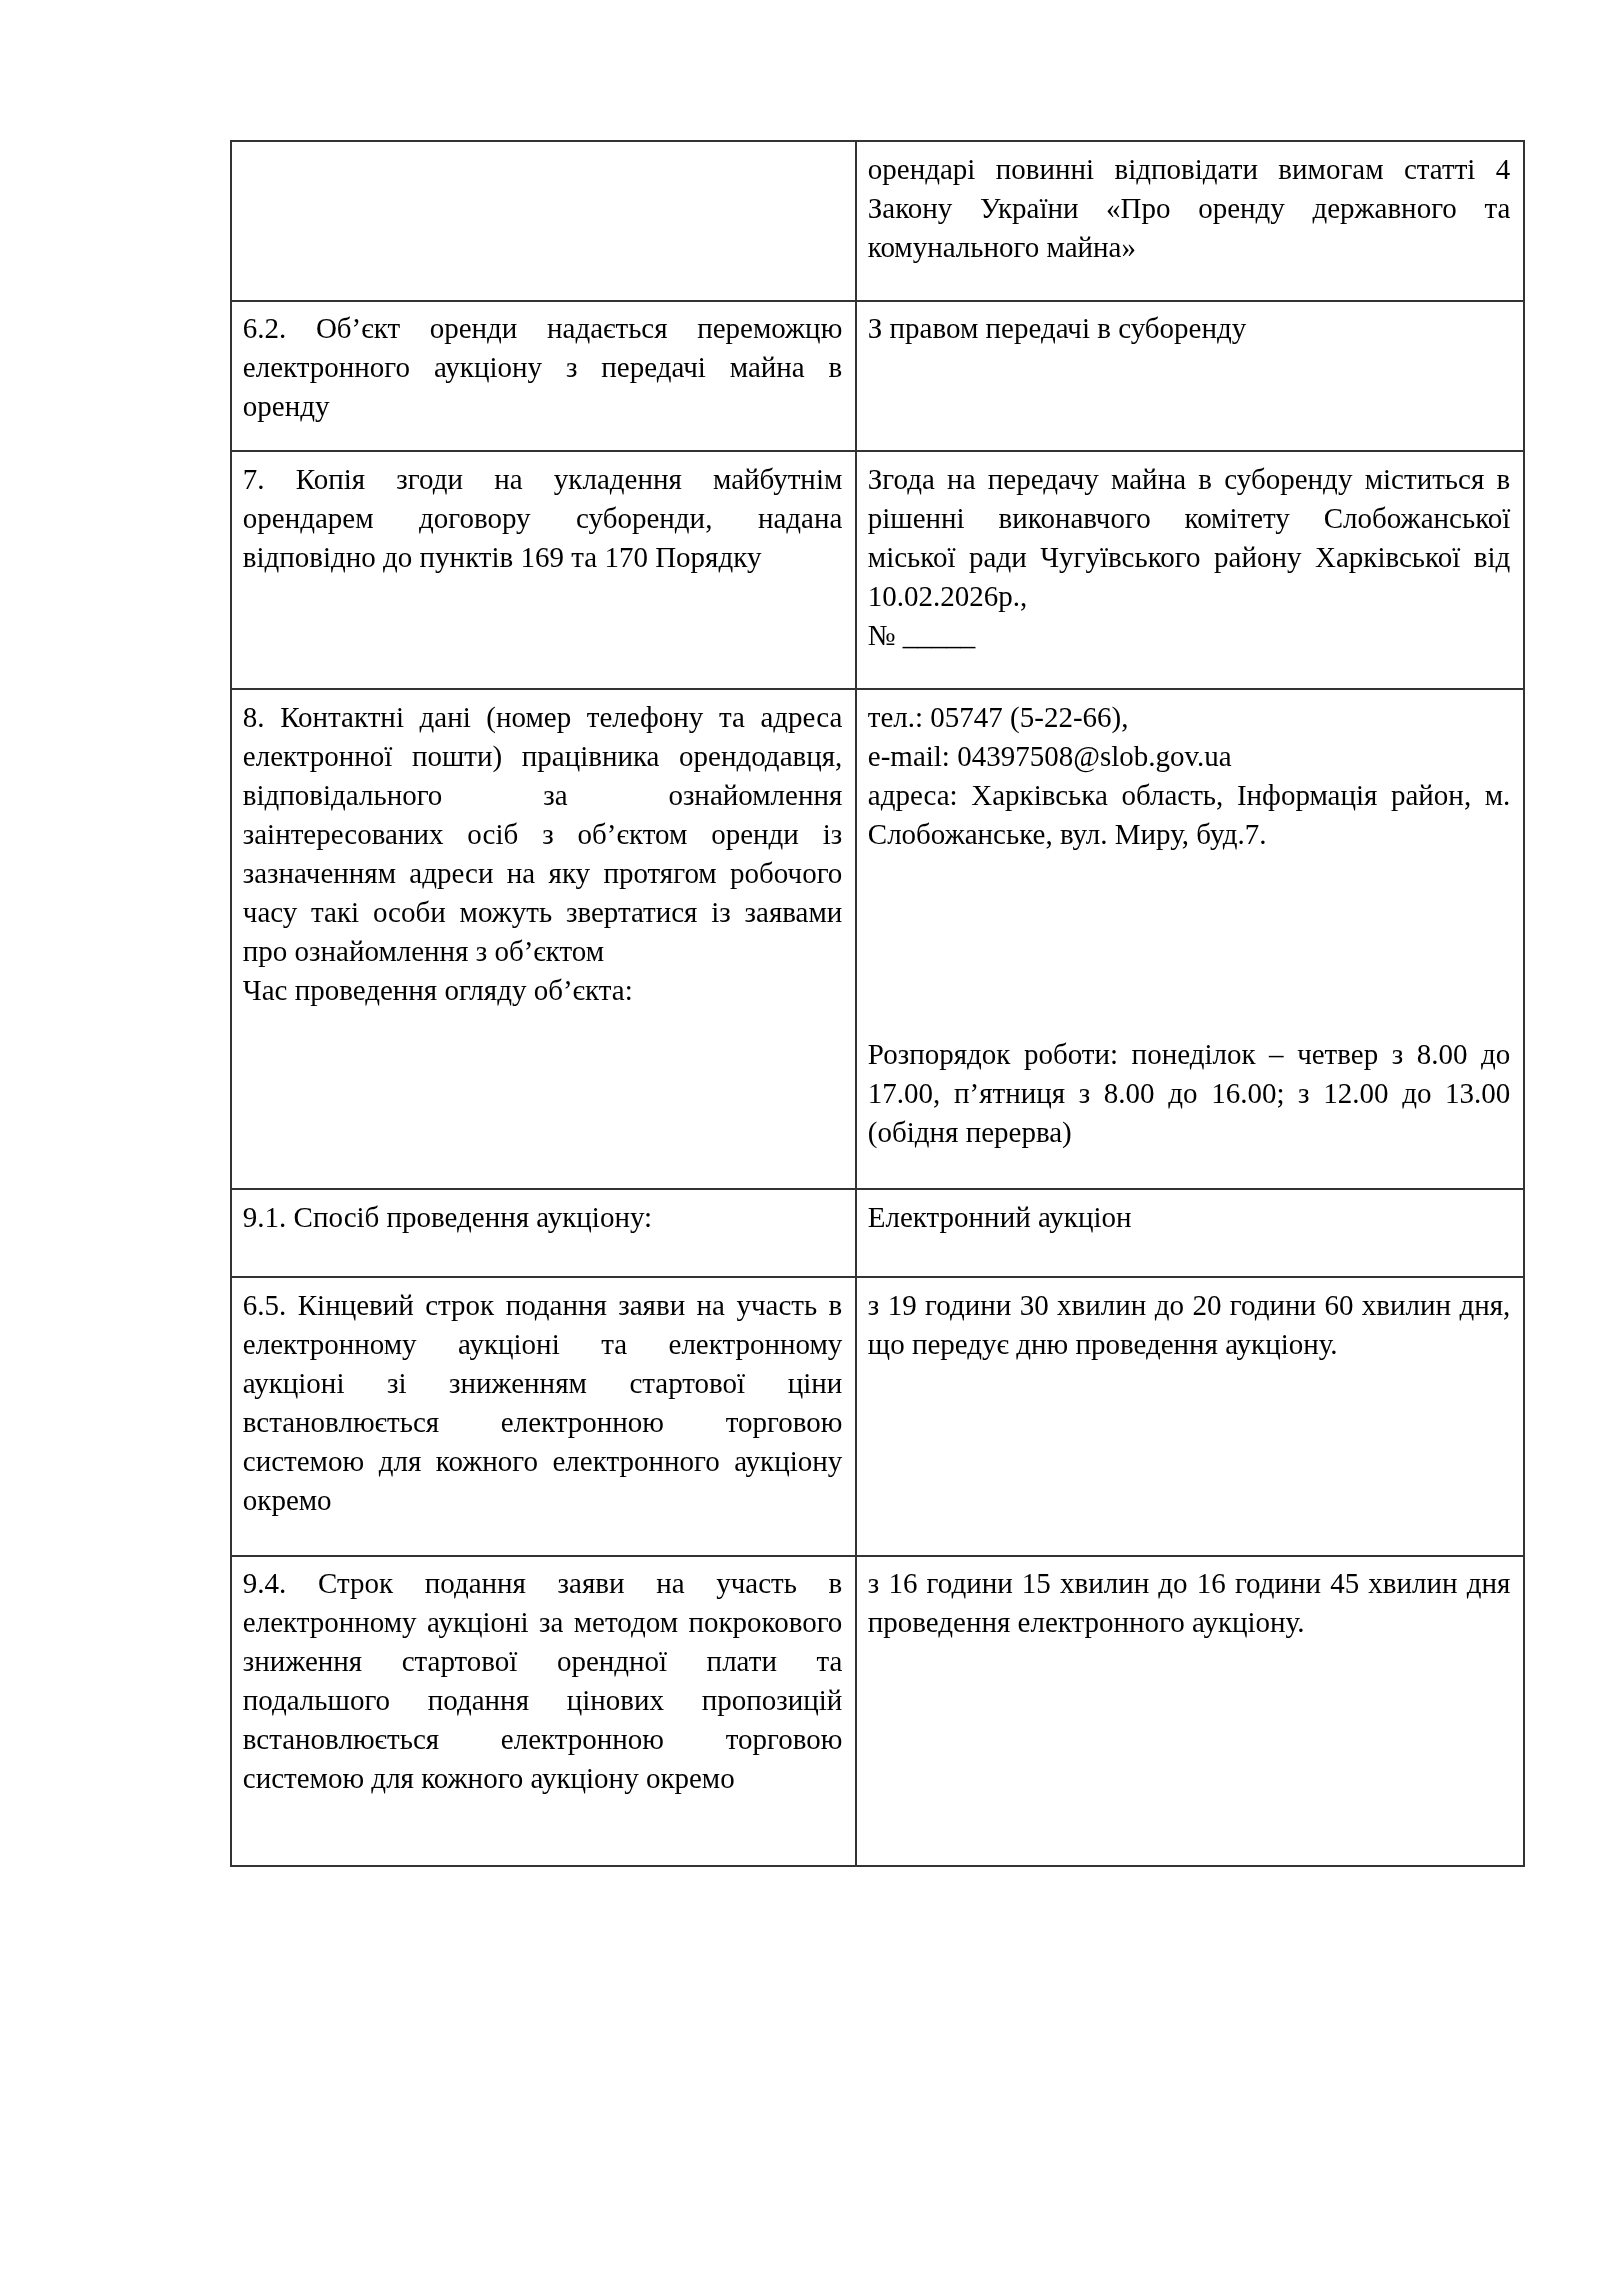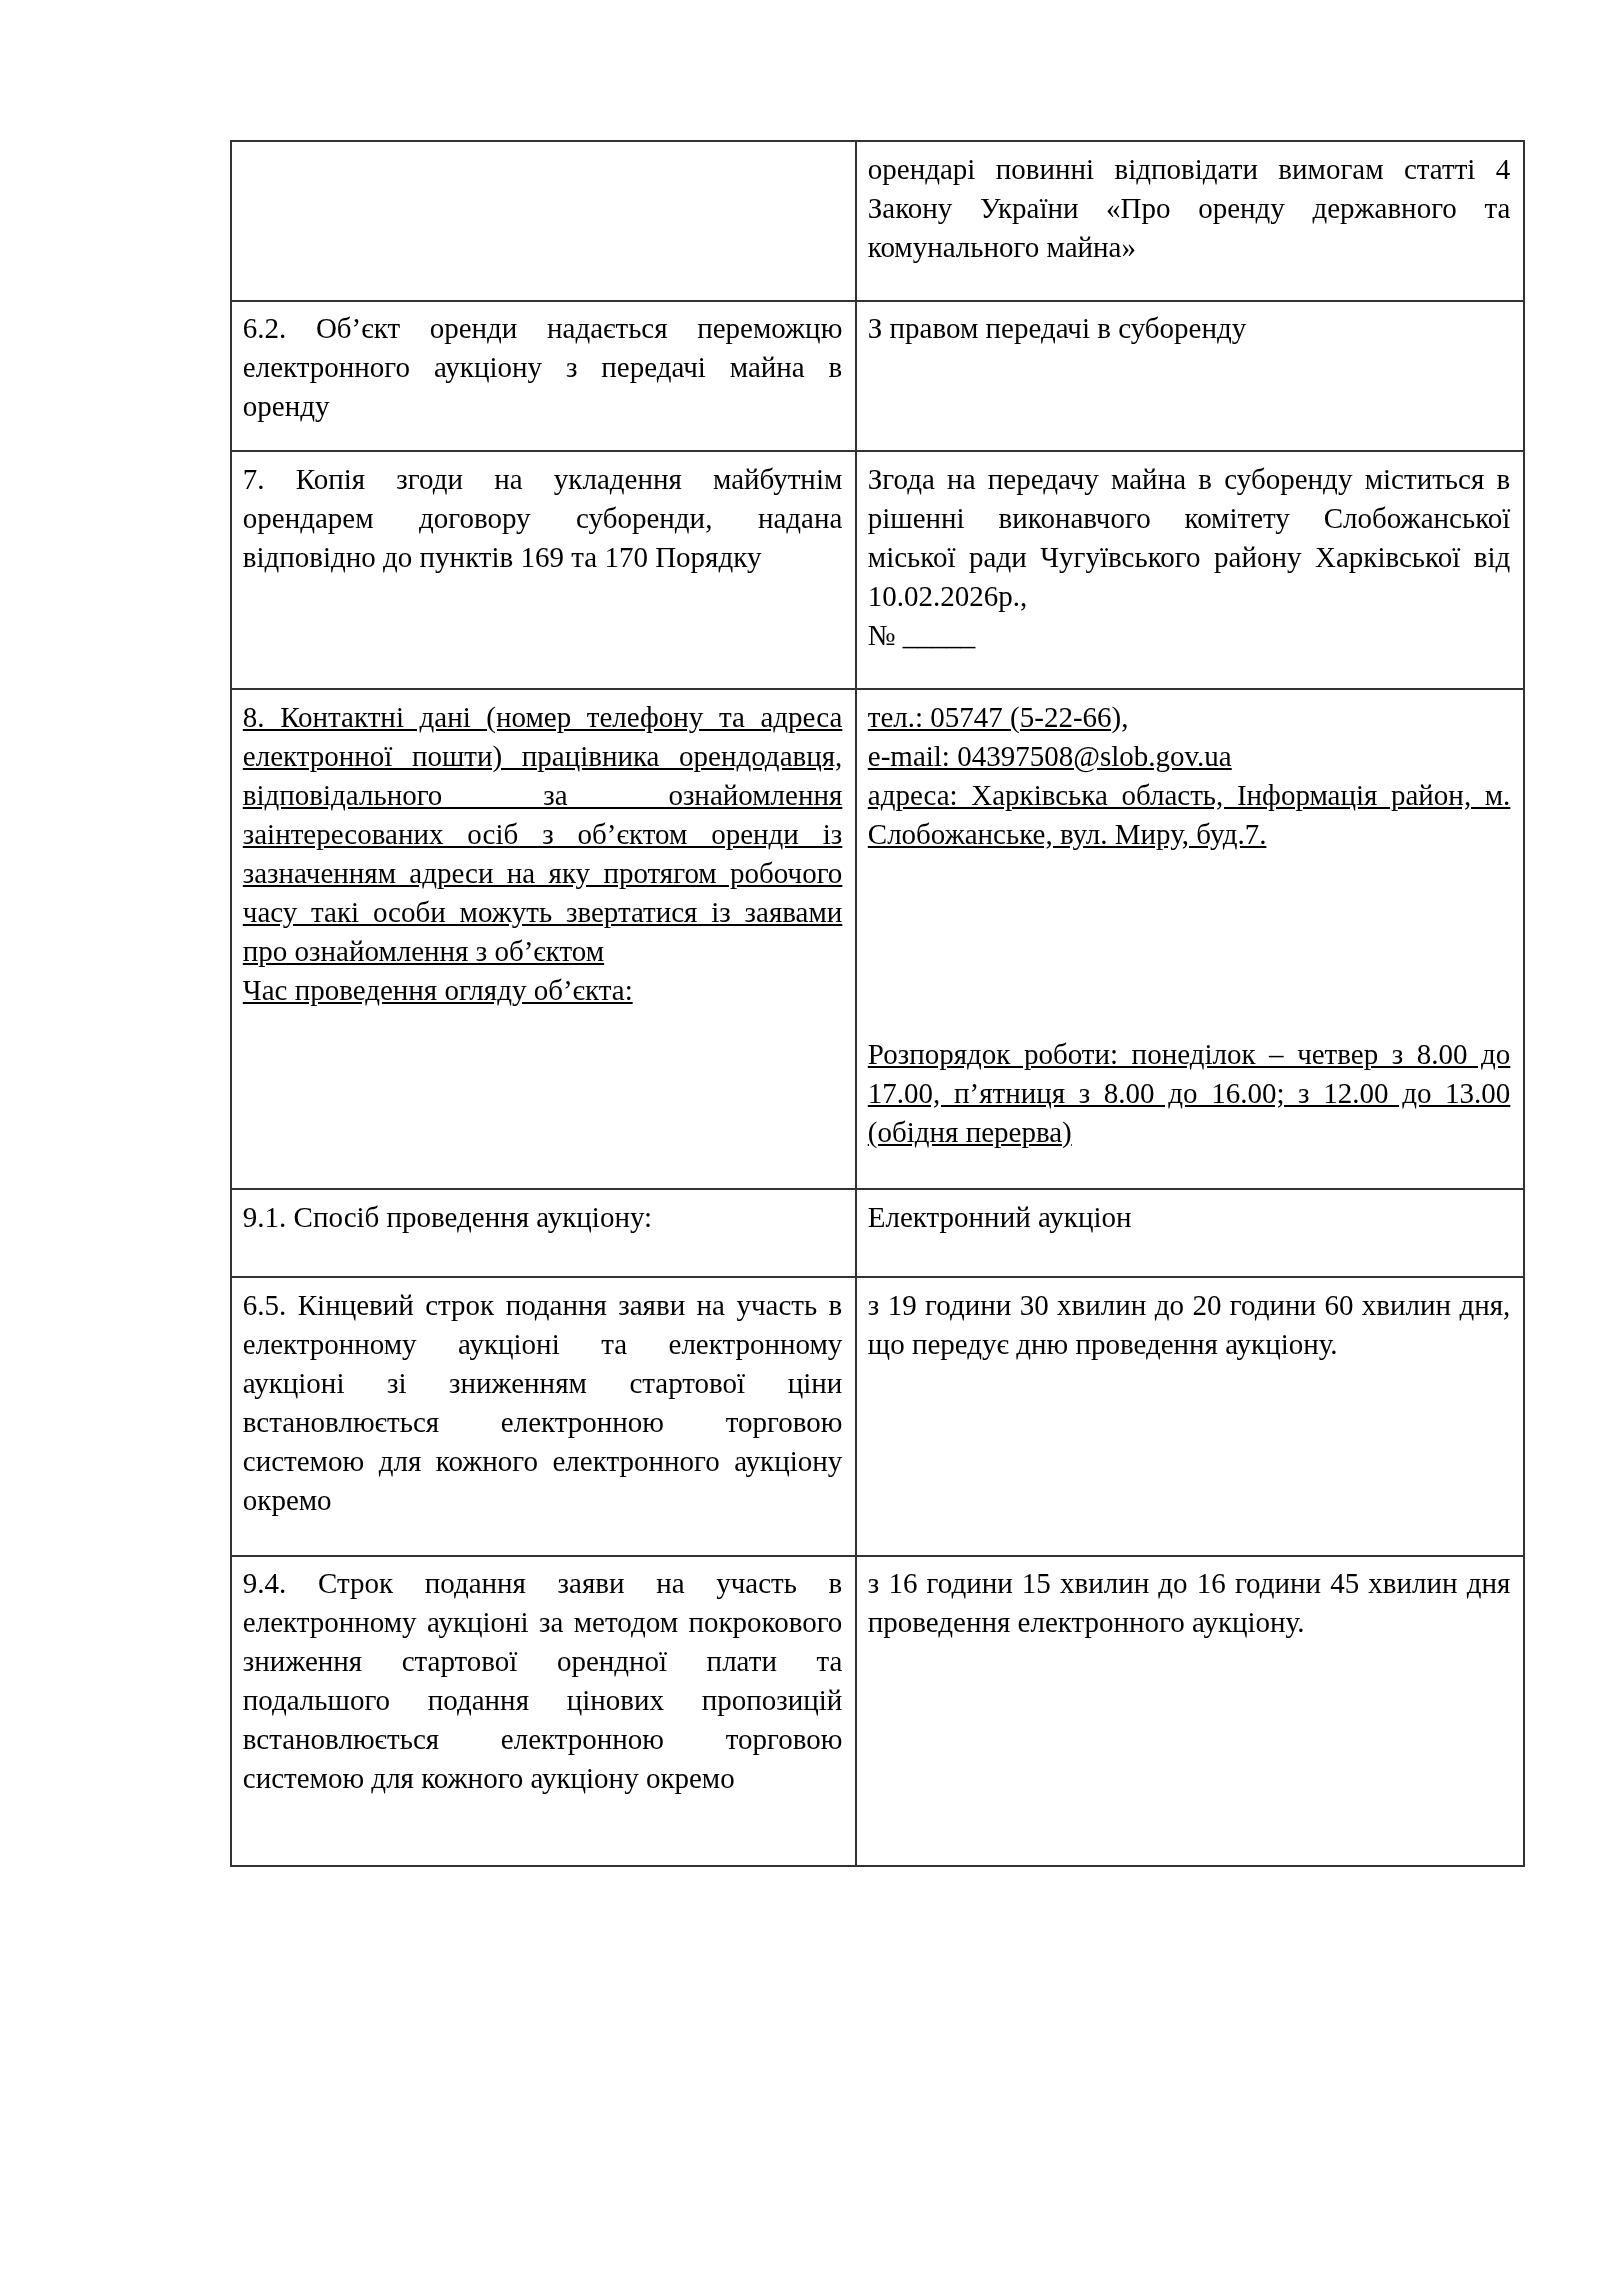--- a/index.html
+++ b/index.html
@@ -35,21 +35,21 @@
     line-height: 39px;
     text-align: justify;
     word-wrap: break-word;
   }
   table.doc-table td p {
     margin: 0;
   }
   tr.r1 td { height: 142px; }
   tr.r2 td { height: 133px; }
   tr.r3 td { height: 220px; }
-  tr.r4 td { height: 483px; text-decoration: underline; }
+  tr.r4 td { height: 483px; }
   tr.r5 td { height: 71px;  }
   tr.r6 td { height: 70px;  }
   tr.r7 td { height: 223px; }
   tr.r8 td { height: 261px; }
   tr.r9 td { height: 293px; }
   td.full-row { padding-left: 19.6px; text-align: left; }
   .schedule-para { margin-top: 181px !important; }
 </style>
 </head>
 <body>

